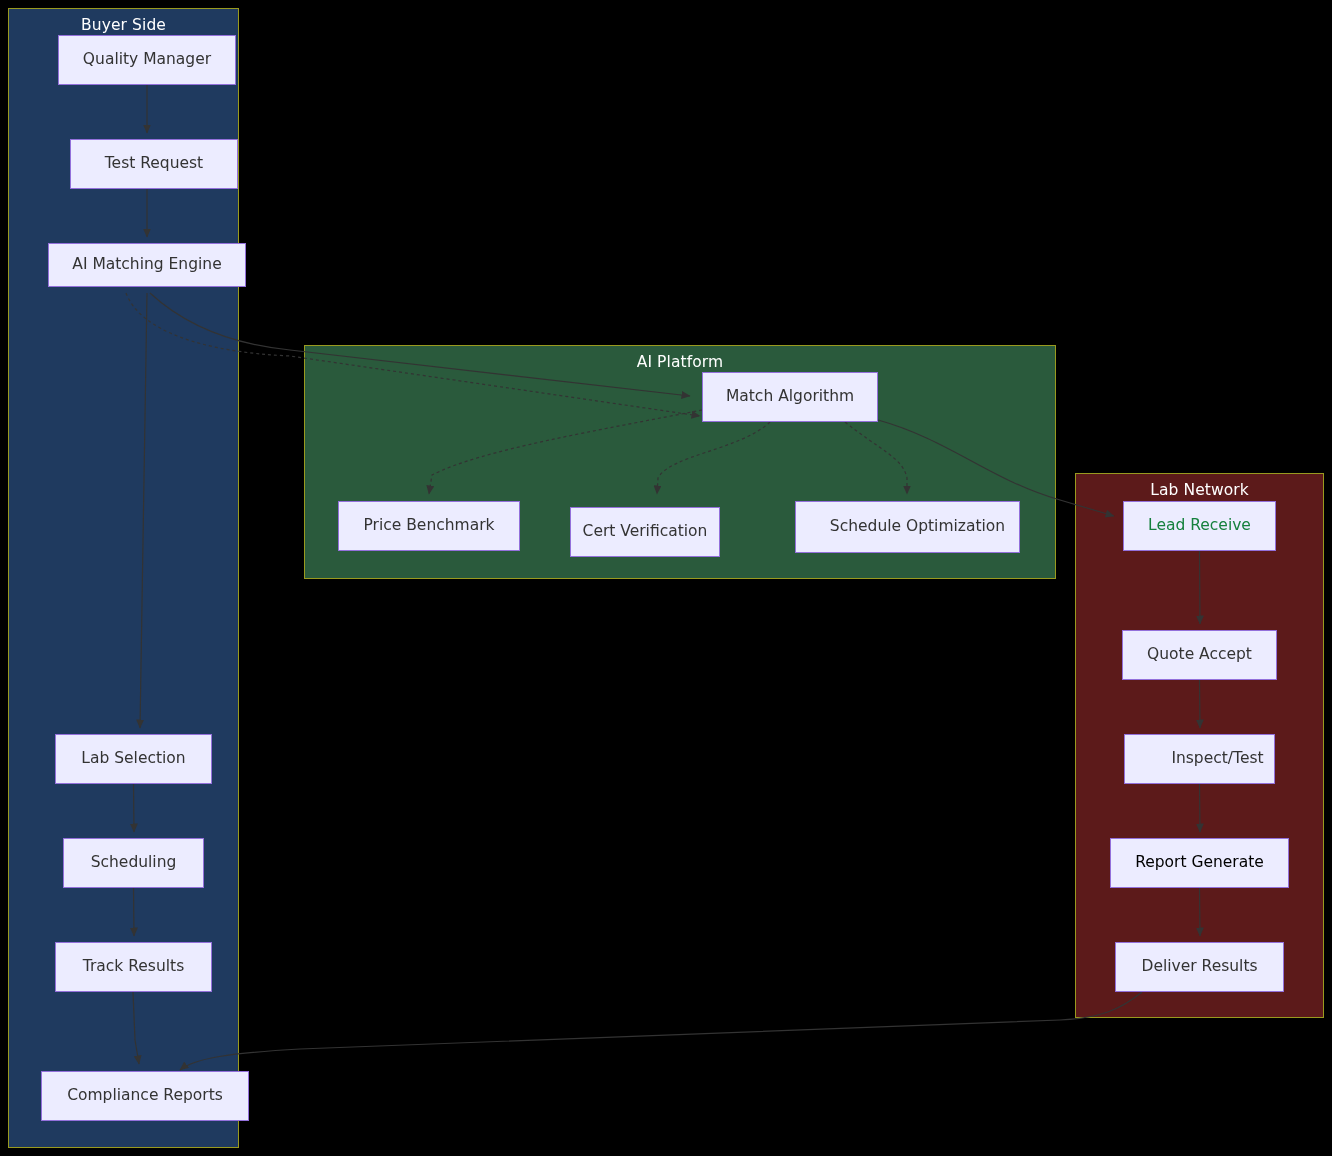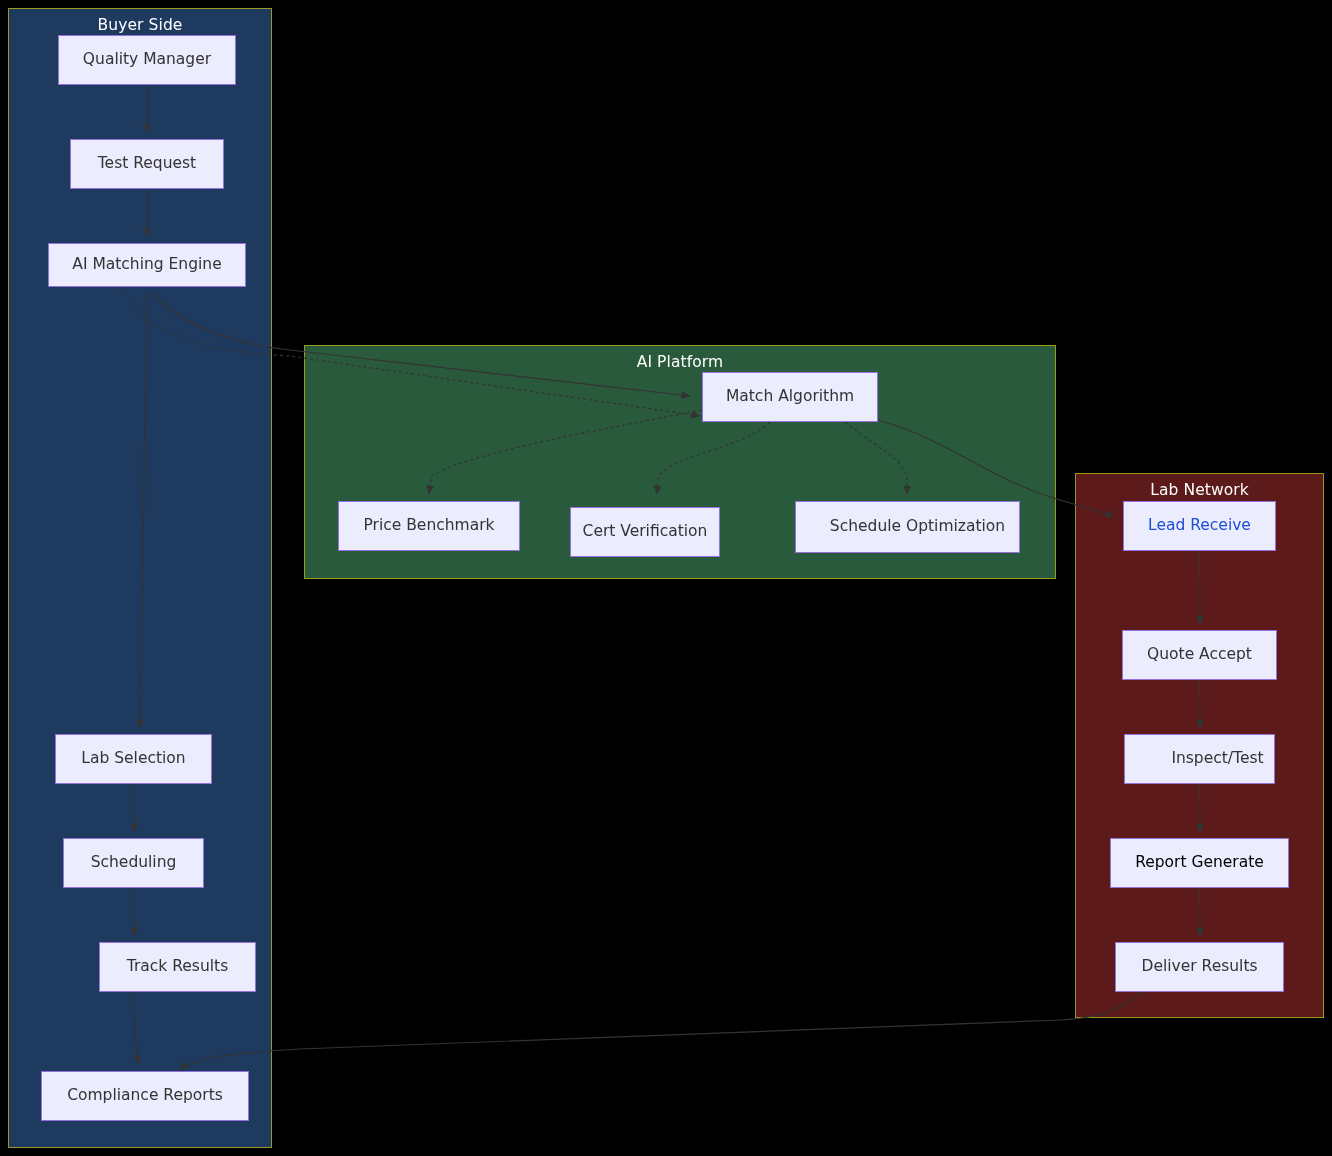--- a/index.html
+++ b/index.html
@@ -54,21 +54,21 @@
     z-index: 10;
     line-height: 1.1;
   }
 </style>
 </head>
 <body>
 
 <div id="canvas">
 
   <div id="clusters">
-      <div class="cluster" style="left: 8px; top: 8px; width: 264px; height: 1140px; background: rgb(31, 58, 95); border-color: rgb(153, 154, 31);">
+      <div class="cluster" style="left: 8px; top: 8px; width: 231px; height: 1140px; background: rgb(31, 58, 95); border-color: rgb(153, 154, 31);">
         <div class="cluster-title" style="color: rgb(255, 255, 255);">Buyer Side</div>
       </div>
       <div class="cluster" style="left: 304px; top: 345px; width: 752px; height: 234px; background: rgb(42, 90, 60); border-color: rgb(153, 154, 31);">
         <div class="cluster-title" style="color: rgb(255, 255, 255);">AI Platform</div>
       </div>
       <div class="cluster" style="left: 1075px; top: 473px; width: 249px; height: 545px; background: rgb(92, 26, 26); border-color: rgb(153, 154, 31);">
         <div class="cluster-title" style="color: rgb(255, 255, 255);">Lab Network</div>
       </div>
     </div>
 
@@ -96,51 +96,51 @@
         <path d="M 1199.5,784 L 1200,832" fill="none" stroke="#333333" stroke-width="1.2" marker-end="url(#ah)"></path>
         <path d="M 1199.5,888 L 1200,936" fill="none" stroke="#333333" stroke-width="1.2" marker-end="url(#ah)"></path>
         <path d="M 1142,992 C 1120,1010 1100,1018 1060,1020 L 300,1049 C 230,1053 195,1058 180,1070" fill="none" stroke="#333333" stroke-width="1.2" marker-end="url(#ah)"></path>
       </g>
   </svg>
 
   <div id="nodes">
       <div class="node" style="left: 58px; top: 35px; width: 178px; height: 50px; background: rgb(236, 236, 255); border-color: rgb(147, 112, 219); color: rgb(51, 51, 51);">
         <span>Quality Manager</span>
       </div>
-      <div class="node" style="left: 70px; top: 139px; width: 154px; height: 50px; background: rgb(236, 236, 255); border-color: rgb(147, 112, 219); color: rgb(51, 51, 51);">
+      <div class="node" style="left: 70px; top: 139px; width: 168px; height: 50px; background: rgb(236, 236, 255); border-color: rgb(147, 112, 219); color: rgb(51, 51, 51);">
         <span>Test Request</span>
       </div>
       <div class="node" style="left: 48px; top: 243px; width: 198px; height: 44px; background: rgb(236, 236, 255); border-color: rgb(147, 112, 219); color: rgb(51, 51, 51);">
         <span>AI Matching Engine</span>
       </div>
       <div class="node" style="left: 55px; top: 734px; width: 157px; height: 50px; background: rgb(236, 236, 255); border-color: rgb(147, 112, 219); color: rgb(51, 51, 51);">
         <span>Lab Selection</span>
       </div>
       <div class="node" style="left: 63px; top: 838px; width: 141px; height: 50px; background: rgb(236, 236, 255); border-color: rgb(147, 112, 219); color: rgb(51, 51, 51);">
         <span>Scheduling</span>
       </div>
-      <div class="node" style="left: 55px; top: 942px; width: 157px; height: 50px; background: rgb(236, 236, 255); border-color: rgb(147, 112, 219); color: rgb(51, 51, 51); margin-left: 44px;">
+      <div class="node" style="left: 55px; top: 942px; width: 157px; height: 50px; background: rgb(236, 236, 255); border-color: rgb(147, 112, 219); color: rgb(51, 51, 51);">
         <span>Track Results</span>
       </div>
       <div class="node" style="left: 41px; top: 1071px; width: 208px; height: 50px; background: rgb(236, 236, 255); border-color: rgb(147, 112, 219); color: rgb(51, 51, 51);">
         <span>Compliance Reports</span>
       </div>
       <div class="node" style="left: 702px; top: 372px; width: 176px; height: 50px; background: rgb(236, 236, 255); border-color: rgb(147, 112, 219); color: rgb(51, 51, 51);">
         <span>Match Algorithm</span>
       </div>
       <div class="node" style="left: 338px; top: 501px; width: 182px; height: 50px; background: rgb(236, 236, 255); border-color: rgb(147, 112, 219); color: rgb(51, 51, 51);">
         <span>Price Benchmark</span>
       </div>
       <div class="node" style="left: 570px; top: 507px; width: 150px; height: 50px; background: rgb(236, 236, 255); border-color: rgb(147, 112, 219); color: rgb(51, 51, 51);">
         <span>Cert Verification</span>
       </div>
       <div class="node" style="left: 795px; top: 501px; width: 225px; height: 52px; background: rgb(236, 236, 255); border-color: rgb(147, 112, 219); color: rgb(51, 51, 51); padding-left: 20px;">
         <span>Schedule Optimization</span>
       </div>
-      <div class="node" style="left: 1123px; top: 501px; width: 153px; height: 50px; background: rgb(236, 236, 255); border-color: rgb(147, 112, 219); color: #1d4ed8;">
+      <div class="node" style="left: 1123px; top: 501px; width: 153px; height: 50px; background: rgb(236, 236, 255); border-color: rgb(147, 112, 219); color: #15803d;">
         <span>Lead Receive</span>
       </div>
       <div class="node" style="left: 1122px; top: 630px; width: 155px; height: 50px; background: rgb(236, 236, 255); border-color: rgb(147, 112, 219); color: rgb(51, 51, 51);">
         <span>Quote Accept</span>
       </div>
       <div class="node" style="left: 1124px; top: 734px; width: 151px; height: 50px; background: rgb(236, 236, 255); border-color: rgb(147, 112, 219); color: rgb(51, 51, 51); padding-left: 36px;">
         <span>Inspect/Test</span>
       </div>
       <div class="node" style="left: 1110px; top: 838px; width: 179px; height: 50px; background: rgb(236, 236, 255); border-color: rgb(147, 112, 219); color: #000000;">
         <span>Report Generate</span>

